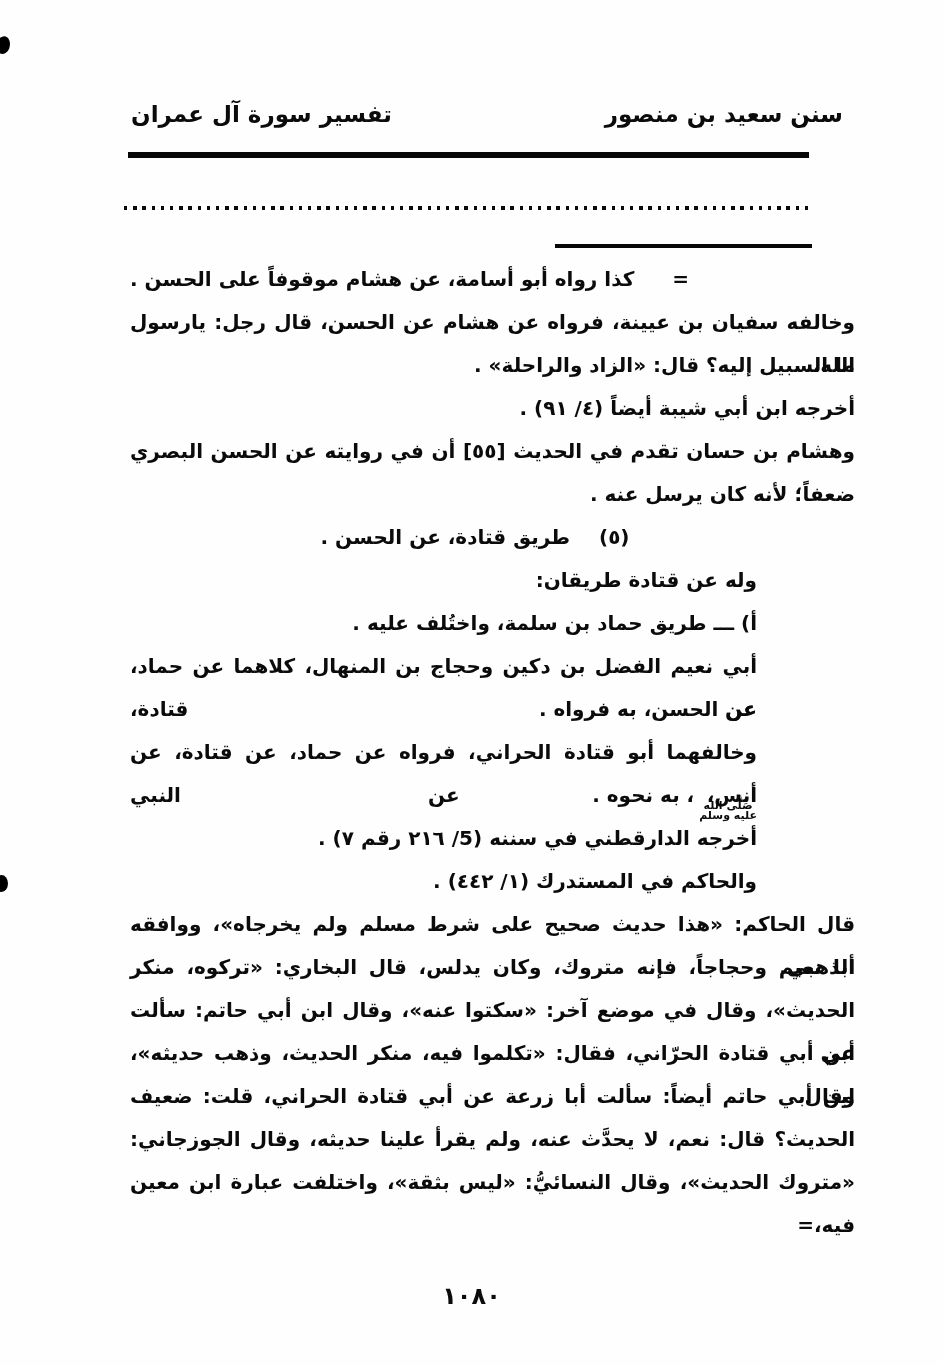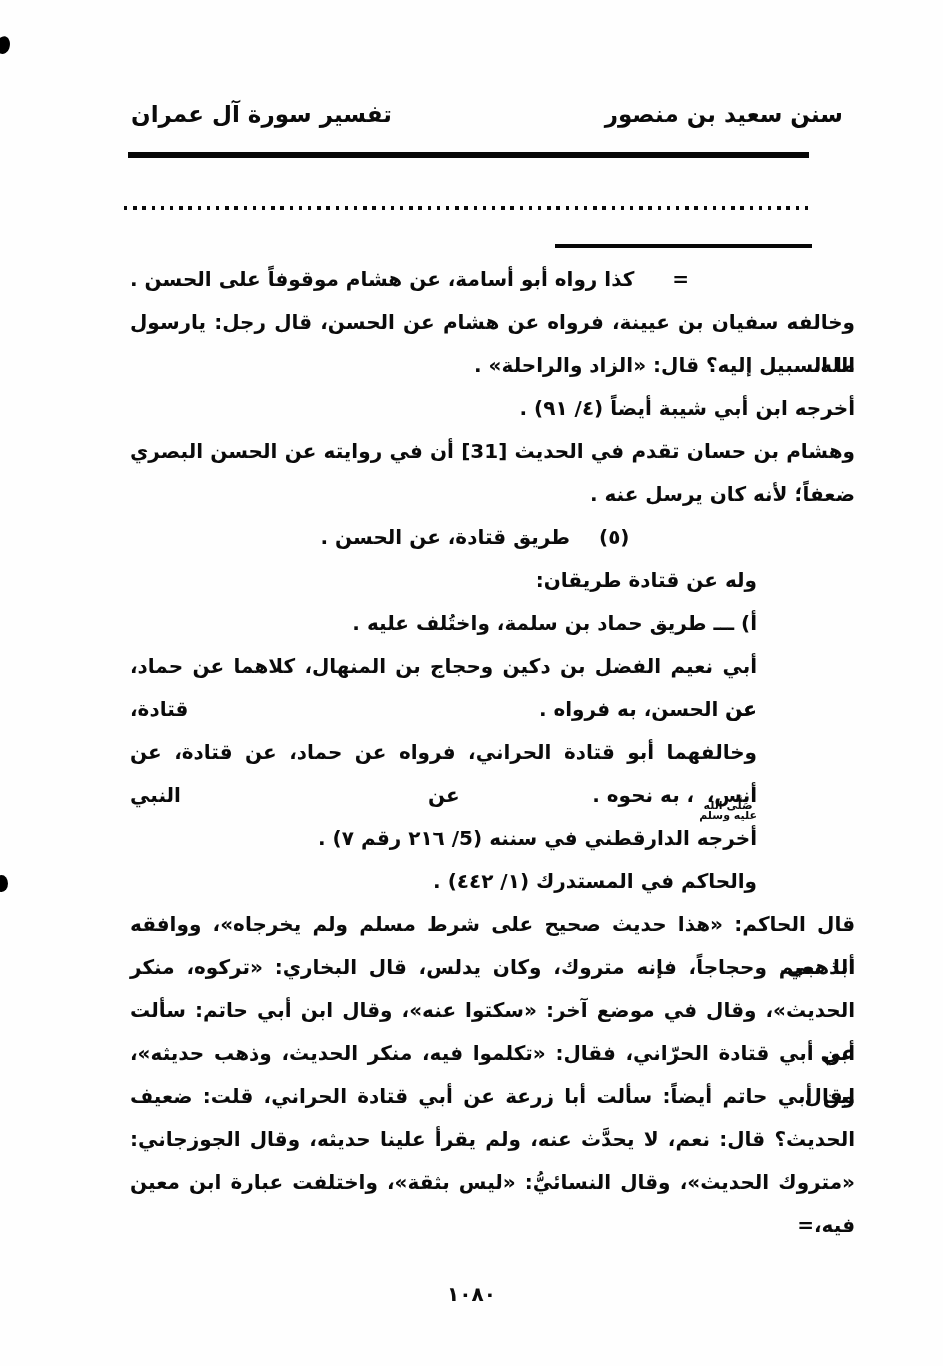--- a/index.html
+++ b/index.html
@@ -33,21 +33,21 @@
   .first .mk{margin-left:38px;}
   .item{text-align:center;padding-right:35px;}
   .item .mk{margin-left:29px;}
   .saw{
     display:inline-flex;flex-direction:column;align-items:center;
     font-size:11px;line-height:9.5px;font-weight:bold;
     vertical-align:-7px;margin-left:5px;
   }
   .pagenum{
     position:absolute;top:1282px;left:0;right:0;text-align:center;
-    font-size:20px;font-weight:bold;letter-spacing:9px;
+    font-size:24px;font-weight:bold;letter-spacing:9px;
   }
   
   .art1{
     position:absolute;left:-4px;top:36px;width:14px;height:18px;background:#000;
     border-radius:50% 50% 50% 50%/58% 58% 42% 42%;transform:rotate(18deg);
   }
   .art2{
     position:absolute;left:-5px;top:875px;width:13px;height:17px;background:#000;
     border-radius:50%;
   }
@@ -67,21 +67,21 @@
 
   <div class="rule"></div>
   <div class="dots"></div>
   <div class="fnsep"></div>
 
   <div class="fnbody">
     <div class="ln first"><span class="mk">=</span><span>كذا رواه أبو أسامة، عن هشام موقوفاً على الحسن .</span></div>
     <div class="ln full">وخالفه سفيان بن عيينة، فرواه عن هشام عن الحسن، قال رجل: يارسول الله،</div>
     <div class="ln short">ما السبيل إليه؟ قال: «الزاد والراحلة» .</div>
     <div class="ln short">أخرجه ابن أبي شيبة أيضاً (٤/ ٩١) .</div>
-    <div class="ln full">وهشام بن حسان تقدم في الحديث [31] أن في روايته عن الحسن البصري</div>
+    <div class="ln full">وهشام بن حسان تقدم في الحديث [٥٥] أن في روايته عن الحسن البصري</div>
     <div class="ln short">ضعفاً؛ لأنه كان يرسل عنه .</div>
     <div class="ln item"><span class="mk">(٥)</span><span>طريق قتادة، عن الحسن .</span></div>
     <div class="ln short ind">وله عن قتادة طريقان:</div>
     <div class="ln short ind">أ) ـــ طريق حماد بن سلمة، واختُلف عليه .</div>
     <div class="ln full ind">أبي نعيم الفضل بن دكين وحجاج بن المنهال، كلاهما عن حماد، عن قتادة،</div>
     <div class="ln short ind">عن الحسن، به فرواه .</div>
     <div class="ln full ind">وخالفهما أبو قتادة الحراني، فرواه عن حماد، عن قتادة، عن أنس، عن النبي</div>
     <div class="ln short ind"><span class="saw">
           <span>صَلَّى الله</span>
           <span>عليه وسلم</span>

